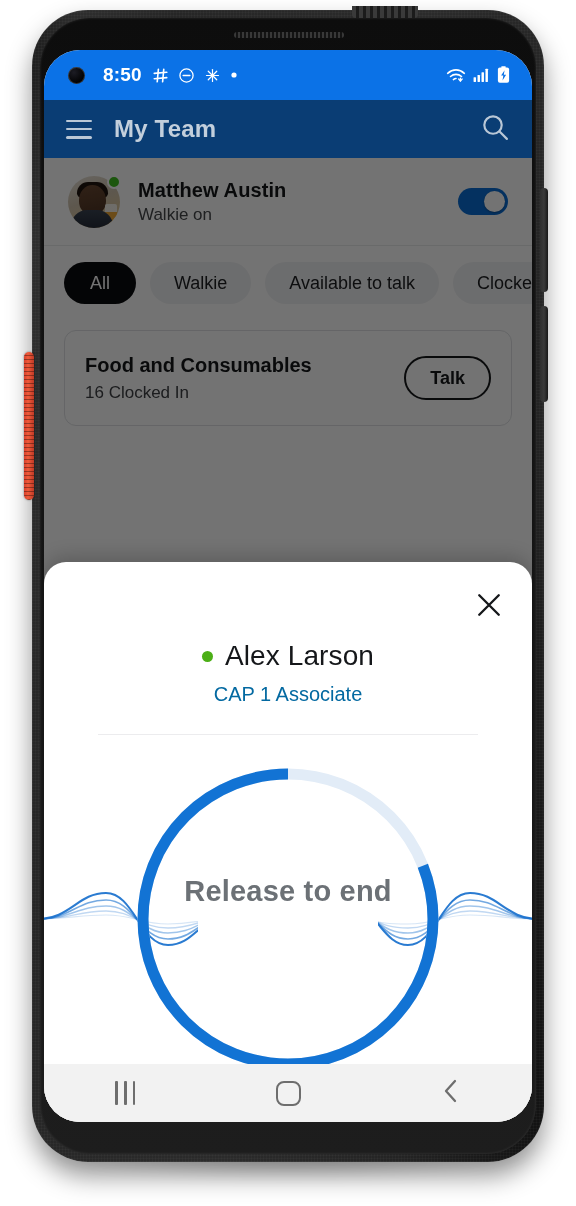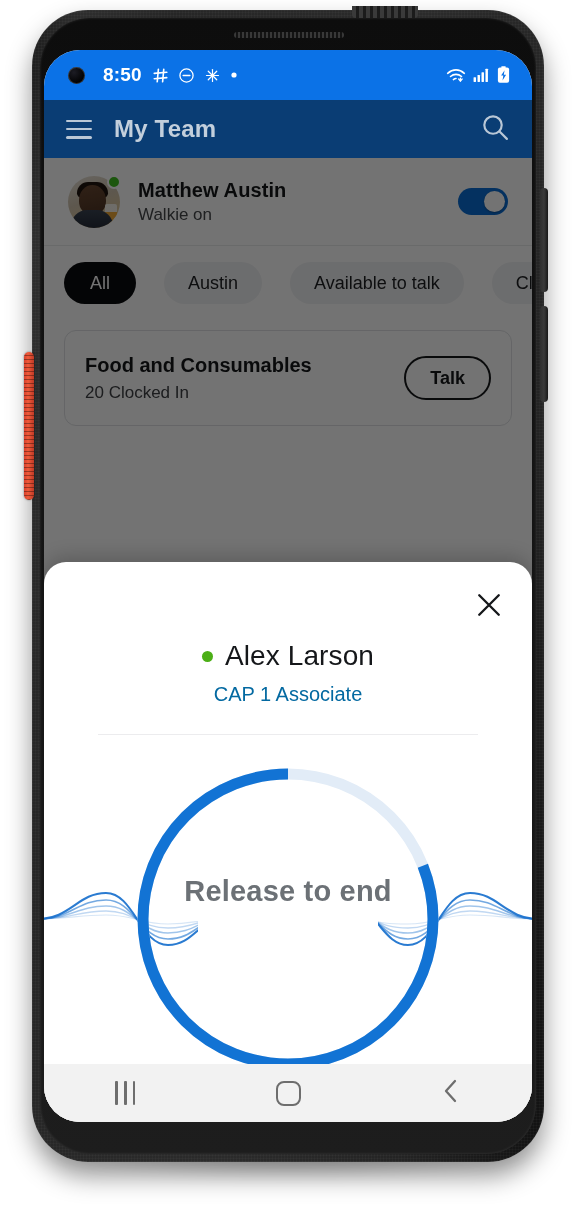--- a/index.html
+++ b/index.html
@@ -166,21 +166,21 @@
     margin-left: auto; width: 50px; height: 27px; border-radius: 14px; background: #0b6ed4;
     position: relative; flex: 0 0 auto;
   }
   .toggle .knob {
     position: absolute; right: 3px; top: 3px; width: 21px; height: 21px; border-radius: 50%;
     background: #fff; box-shadow: 0 1px 2px rgba(0,0,0,.3);
   }
 
   
   .chips {
-    display: flex; align-items: center; gap: 28px; padding: 16px 20px 14px 20px;
+    display: flex; align-items: center; gap: 14px; padding: 16px 20px 14px 20px;
     background: #fff; overflow: hidden; white-space: nowrap;
   }
   .chip {
     height: 42px; border-radius: 21px; padding: 0 24px;
     display: inline-flex; align-items: center; justify-content: center;
     font-size: 18px; color: #1d1f22; background: #f0f1f3; flex: 0 0 auto;
   }
   .chip.active { background: #0b0c0e; color: #ffffff; padding: 0 26px; }
 
   
@@ -354,30 +354,30 @@
           <div class="me-name">Matthew Austin</div>
           <div class="me-sub">Walkie on</div>
         </div>
         <div class="toggle">
           <div class="knob"></div>
         </div>
       </div>
 
       <div class="chips">
         <div class="chip active">All</div>
-        <div class="chip">Austin</div>
+        <div class="chip">Walkie</div>
         <div class="chip">Available to talk</div>
         <div class="chip">Clocked in</div>
       </div>
 
       <div class="cards">
         <div class="card">
           <div class="card-texts">
             <div class="card-title">Food and Consumables</div>
-            <div class="card-sub">20 Clocked In</div>
+            <div class="card-sub">16 Clocked In</div>
           </div>
           <div class="talk-btn">Talk</div>
         </div>
       </div>
 
       <div class="scrim"></div>
 
       <div class="sheet">
 
         <div class="sheet-close">

